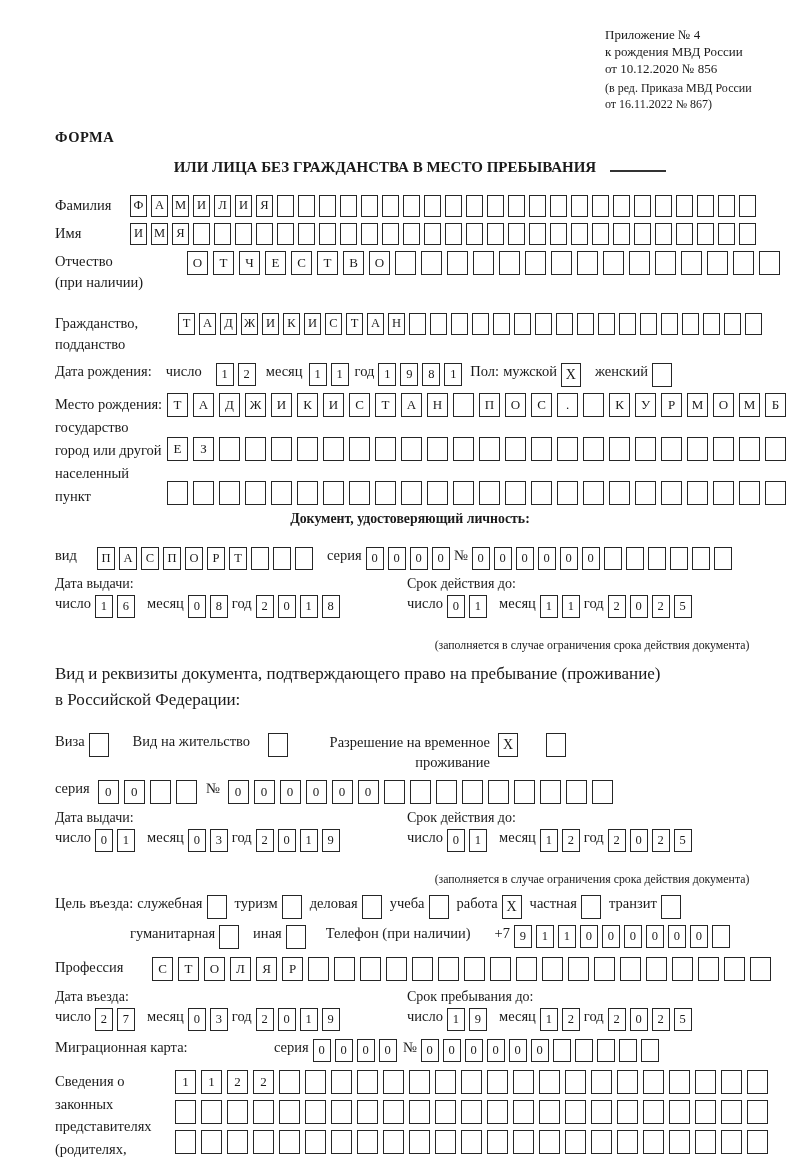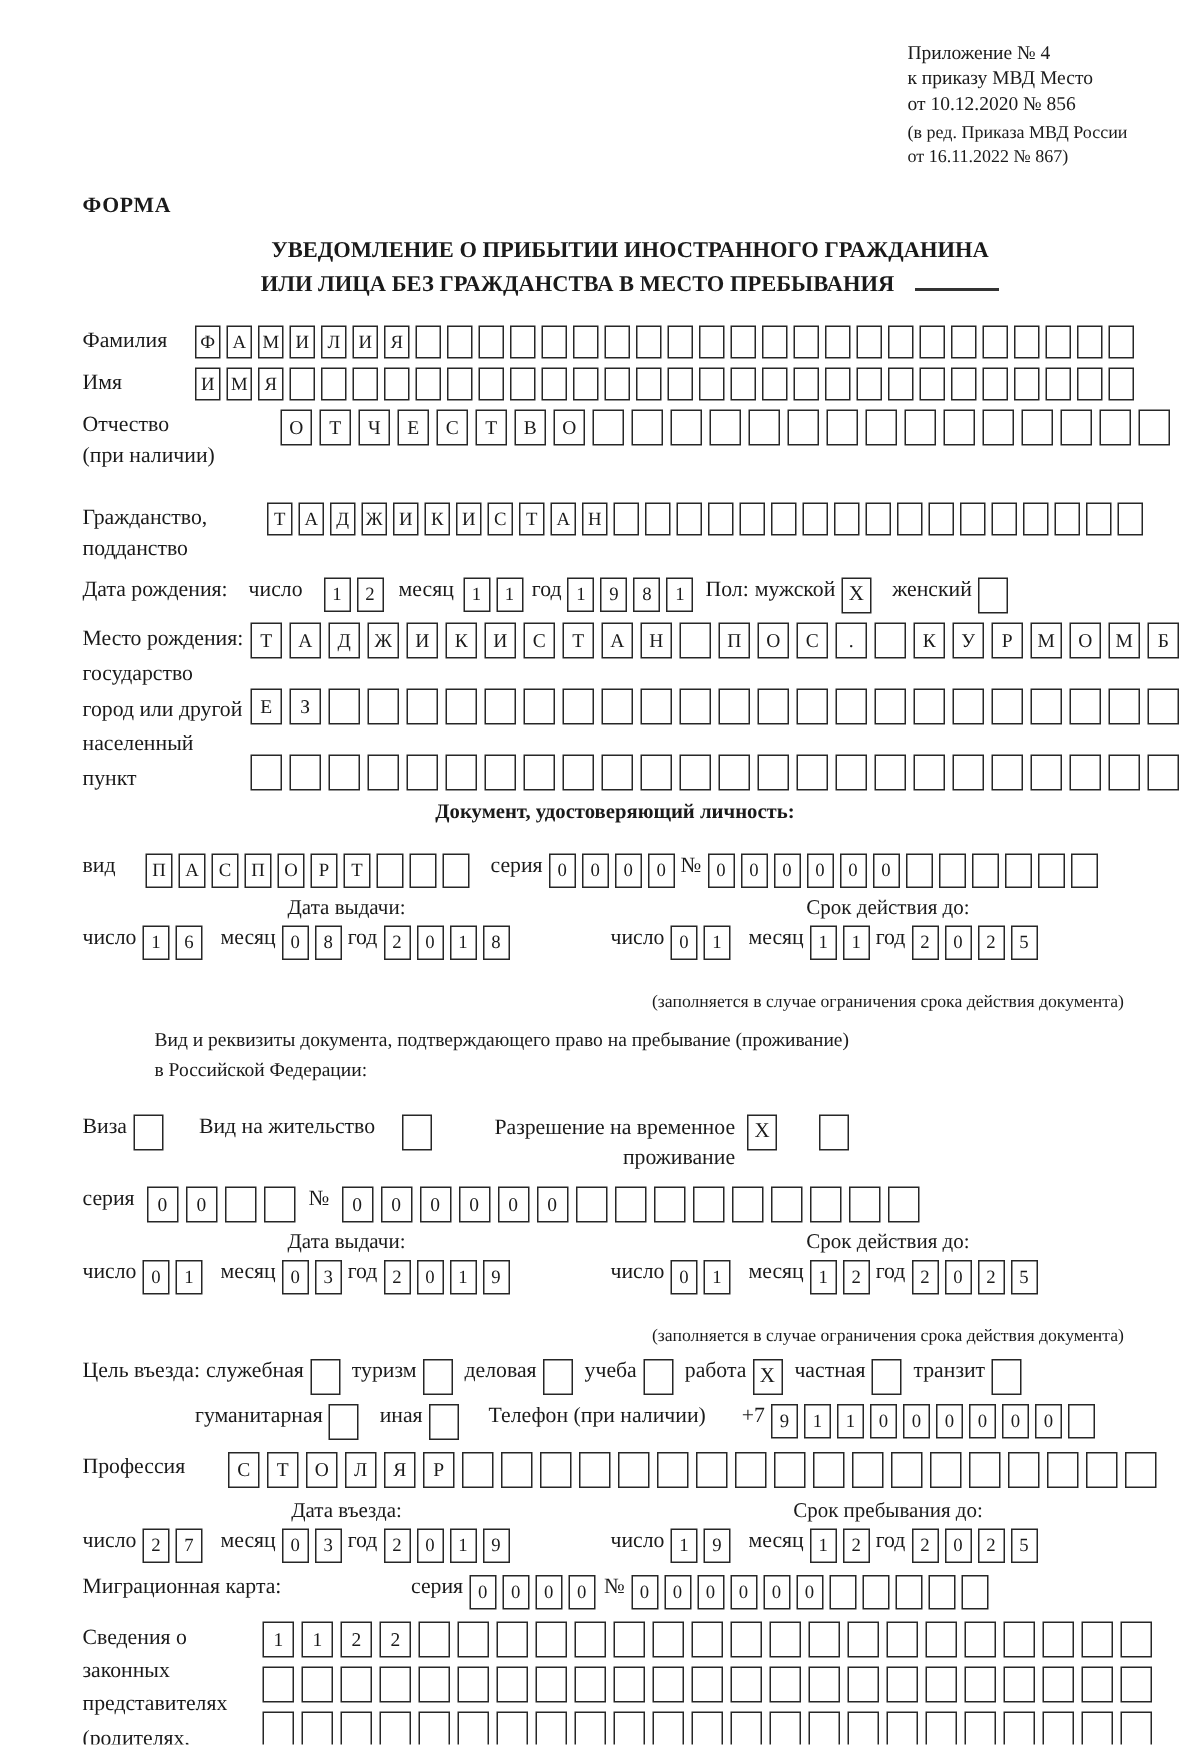--- a/index.html
+++ b/index.html
@@ -22,45 +22,44 @@
   .cells{display:flex;flex-wrap:nowrap;flex:none;}
   .cell{box-sizing:border-box;flex:none;width:17px;height:22px;border:1.7px solid #262626;margin-right:4px;
         display:inline-flex;align-items:center;justify-content:center;font-size:12.5px;background:#fff;}
   .mid .cell{width:18px;height:23px;margin-right:4px;}
   .wide .cell{width:21px;height:24px;margin-right:5px;font-size:13px;}
   .cb{box-sizing:border-box;flex:none;width:20px;height:24px;border:1.7px solid #262626;
       display:inline-flex;align-items:center;justify-content:center;font-size:14px;background:#fff;}
   .inline{display:flex;align-items:flex-start;flex-wrap:nowrap;}
   .note{font-size:11.8px;}
   .dcol{display:flex;flex-direction:column;}
-  .dhead{font-size:14px;text-align:center;margin-bottom:3px;}
+  .dhead{font-size:14px;margin-bottom:3px;}
   .dl{font-size:14.5px;margin-right:4px;flex:none;}
   .mt4{margin-top:20px}.mt6{margin-top:6px}.mt8{margin-top:8px}.mt16{margin-top:16px}.g8{width:8px;flex:none}.g10{width:10px;flex:none}.g14{width:14px;flex:none}.g20{width:20px;flex:none}.g24{width:24px;flex:none}.g55{width:55px;flex:none}
   .docheading{font-weight:bold;font-size:13.8px;text-align:center;margin-top:2px;width:710px;}
-  .plain{font-size:13px;line-height:1.55;margin-left:48px;}
+  .plain{font-size:17px;line-height:1.55;}
   .wraplbl{font-size:14.5px;text-align:right;line-height:1.35;flex:none;}
 </style>
 </head>
 <body>
 
 <div class="page">
 
   <div class="hdr">
     <div>Приложение № 4</div>
-    <div>к приказу МВД Место</div>
+    <div>к рождения МВД России</div>
     <div>от 10.12.2020 № 856</div>
     <div class="gapline"></div>
     <div class="small">(в ред. Приказа МВД России</div>
     <div class="small">от 16.11.2022 № 867)</div>
   </div>
 
   <div class="forma">ФОРМА</div>
 
   <div class="title">
-    <div>УВЕДОМЛЕНИЕ О ПРИБЫТИИ ИНОСТРАННОГО ГРАЖДАНИНА</div>
     <div><span>ИЛИ ЛИЦА БЕЗ ГРАЖДАНСТВА В МЕСТО ПРЕБЫВАНИЯ</span><span class="tuline"></span></div>
   </div>
 
 
   <div class="row mt16">
     <div class="lbl" style="width:75px">Фамилия</div>
     <div class="cells">
         <span class="cell">Ф</span>
         <span class="cell">А</span>
         <span class="cell">М</span>

